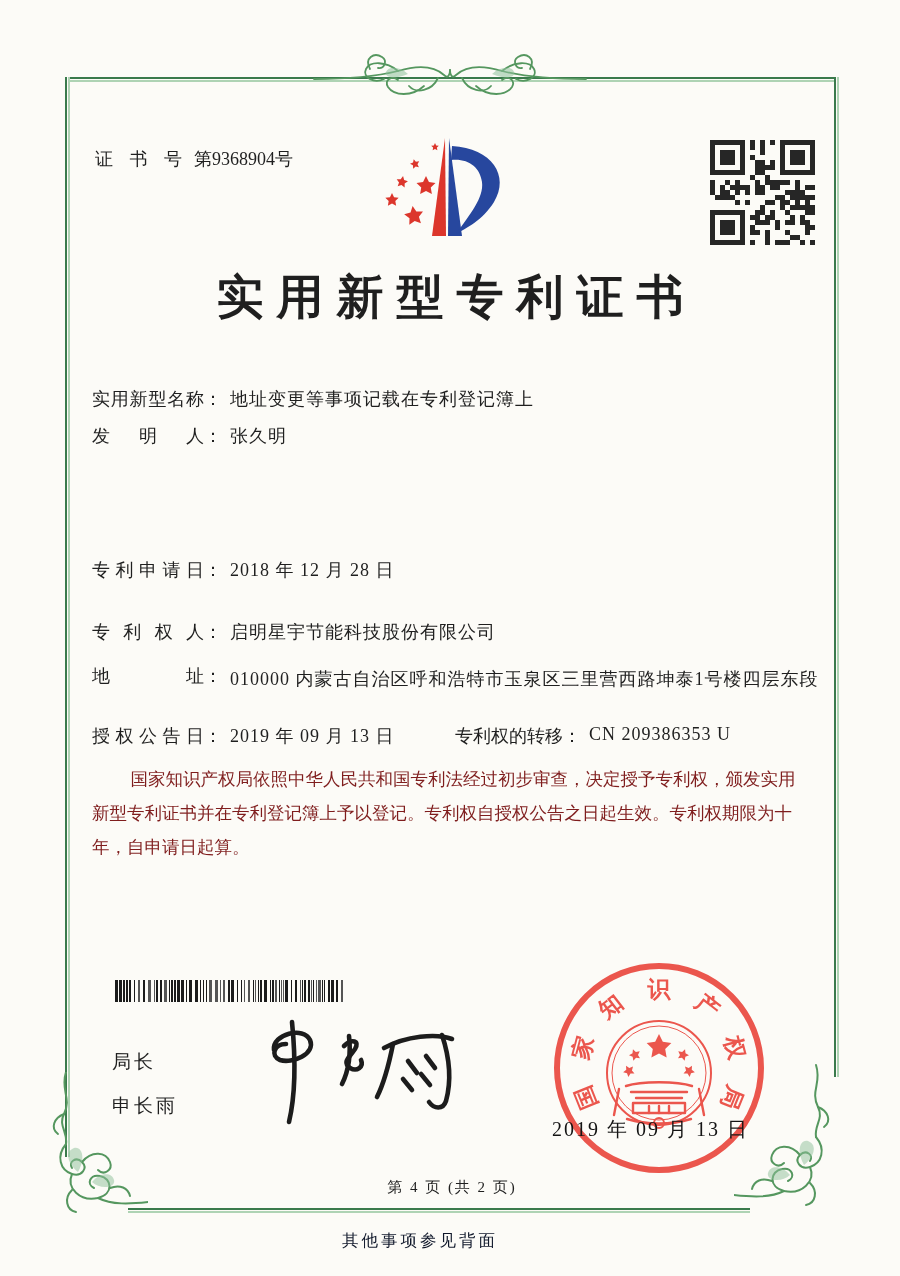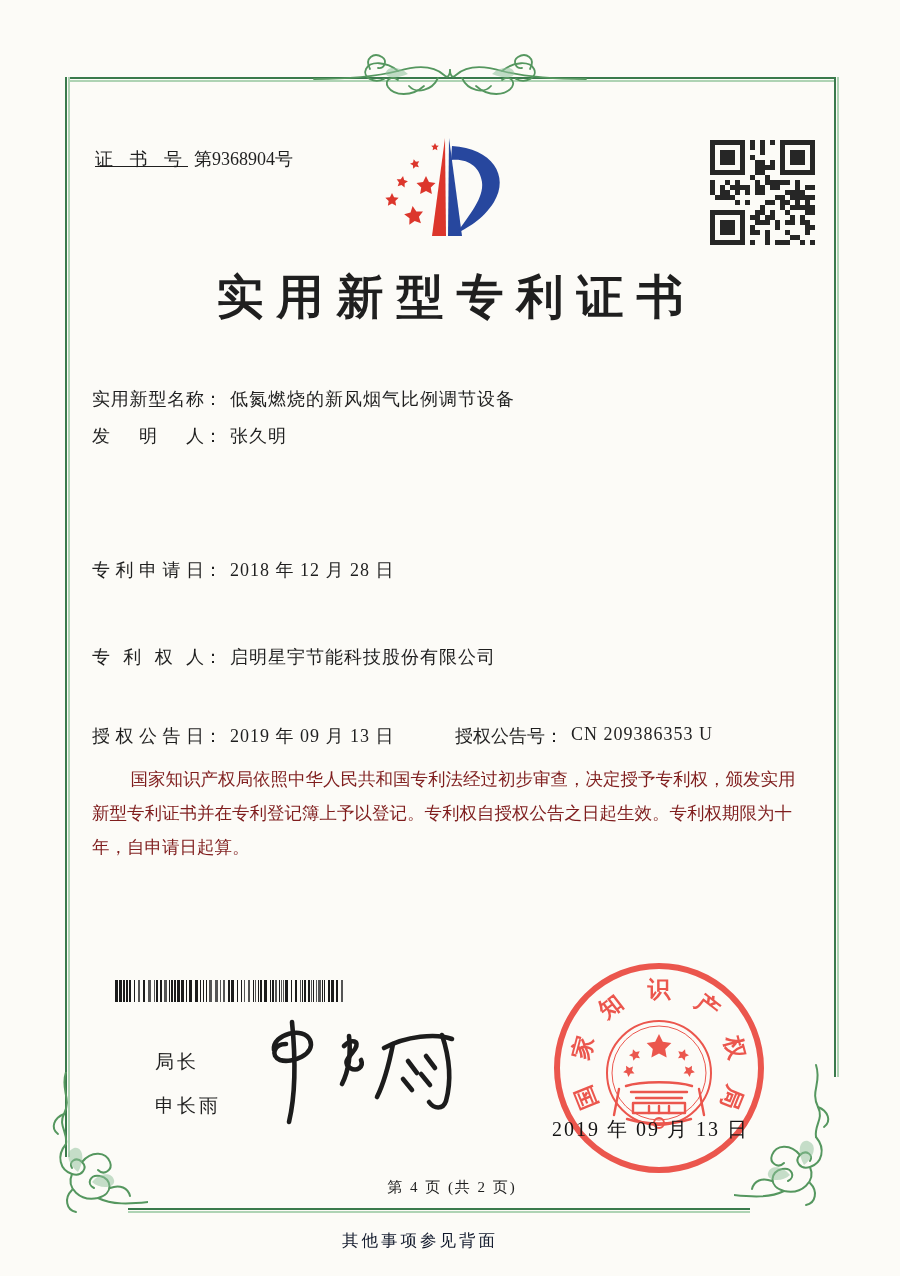--- a/index.html
+++ b/index.html
@@ -9,40 +9,40 @@
   
   .rule{position:absolute;}
   .rule.h{height:5px;background:linear-gradient(180deg,#3a7a4c 0 42%,#fcfbf7 42% 62%,#aed3b4 62% 100%);}
   .rule.v{width:5px;background:linear-gradient(90deg,#3a7a4c 0 42%,#fcfbf7 42% 62%,#aed3b4 62% 100%);}
 
   .flourish{position:absolute;pointer-events:none;}
   .flourish svg{display:block;}
 
   
   #cert-no{position:absolute;left:95px;top:147px;font-size:18px;}
-  #cert-no .lbl{letter-spacing:6px;margin-right:6px;text-decoration:underline;}
+  #cert-no .lbl{letter-spacing:6px;margin-right:6px;}
   #logo{position:absolute;left:378px;top:134px;}
   #qr{position:absolute;left:710px;top:140px;}
   #title{position:absolute;left:0;top:266px;width:900px;text-align:center;font-size:47px;font-weight:bold;letter-spacing:13px;text-indent:13px;}
 
   
   .frow{position:absolute;left:92px;font-size:18px;white-space:nowrap;}
   .flabel{display:inline-block;width:112px;text-align:justify;text-align-last:justify;vertical-align:top;}
   .fcolon{vertical-align:top;margin-right:8px;}
   .fvalue{letter-spacing:1px;vertical-align:top;}
   #row-address .fvalue{white-space:normal;display:inline-block;width:592px;line-height:30px;}
   .pair2{position:absolute;left:363px;top:0;}
 
   
   #body-text{position:absolute;left:92px;top:762px;width:718px;font-size:17.5px;line-height:34px;color:#7f1d1d;}
   #body-text p{margin:0;text-indent:2.2em;}
 
   
   #barcode{position:absolute;left:115px;top:980px;}
-  #signer{position:absolute;left:112px;top:1040px;font-size:19px;letter-spacing:3px;line-height:44px;margin-left:43px;}
+  #signer{position:absolute;left:112px;top:1040px;font-size:19px;letter-spacing:3px;line-height:44px;}
   #signature{position:absolute;left:238px;top:1016px;}
 
   
   #seal{position:absolute;left:554px;top:963px;width:208px;height:208px;opacity:.93;}
   #seal .ring{position:absolute;left:0;top:0;width:198px;height:198px;border:6px solid #ea4a41;border-radius:50%;}
   #seal .schar{position:absolute;left:92px;top:92px;width:26px;height:26px;margin:0;color:#ea4a41;font-size:23px;font-weight:bold;text-align:center;line-height:26px;}
   #seal-date{position:absolute;left:552px;top:1116px;width:230px;font-size:20px;letter-spacing:2px;color:#141414;white-space:nowrap;}
 
   
   #page-info{position:absolute;left:65px;top:1178px;width:774px;text-align:center;font-size:15px;letter-spacing:2px;}
@@ -267,35 +267,38 @@
         <rect x="80" y="10" width="15" height="15" fill="#262626"></rect>
         <rect x="0" y="70" width="35" height="35" fill="#262626"></rect>
         <rect x="5" y="75" width="25" height="25" fill="#fcfbf7"></rect>
         <rect x="10" y="80" width="15" height="15" fill="#262626"></rect>
       </svg>
   </div>
 
   <div id="title">实用新型专利证书</div>
 
   <div class="frow" style="top:387px">
-    <span class="flabel">实用新型名称</span><span class="fcolon">：</span><span class="fvalue">低氮燃烧的新风烟气比例调节设备</span>
+    <span class="flabel">实用新型名称</span><span class="fcolon">：</span><span class="fvalue">地址变更等事项记载在专利登记簿上</span>
   </div>
   <div class="frow" style="top:424px">
     <span class="flabel">发明人</span><span class="fcolon">：</span><span class="fvalue">张久明</span>
   </div>
   <div class="frow" style="top:558px">
     <span class="flabel">专利申请日</span><span class="fcolon">：</span><span class="fvalue">2018 年 12 月 28 日</span>
   </div>
-  <div class="frow" style="top:645px">
+  <div class="frow" style="top:620px">
     <span class="flabel">专利权人</span><span class="fcolon">：</span><span class="fvalue">启明星宇节能科技股份有限公司</span>
+  </div>
+  <div class="frow" id="row-address" style="top:664px">
+    <span class="flabel">地址</span><span class="fcolon">：</span><span class="fvalue">010000  内蒙古自治区呼和浩特市玉泉区三里营西路坤泰1号楼四层东段</span>
   </div>
   <div class="frow" style="top:724px">
     <span class="flabel">授权公告日</span><span class="fcolon">：</span><span class="fvalue">2019 年 09 月 13 日</span>
     <span class="pair2">
-      <span>授权公告号</span><span class="fcolon">：</span><span class="fvalue">CN 209386353 U</span>
+      <span>专利权的转移</span><span class="fcolon">：</span><span class="fvalue">CN 209386353 U</span>
     </span>
   </div>
 
   <div id="body-text">
     <p>国家知识产权局依照中华人民共和国专利法经过初步审查，决定授予专利权，颁发实用新型专利证书并在专利登记簿上予以登记。专利权自授权公告之日起生效。专利权期限为十年，自申请日起算。</p>
   </div>
 
   <div id="barcode">
     <svg id="barcode-svg" width="230" height="22" viewBox="0 0 230 22">
         <rect x="0" y="0" width="3" height="22" fill="#1b1b1b"></rect>

